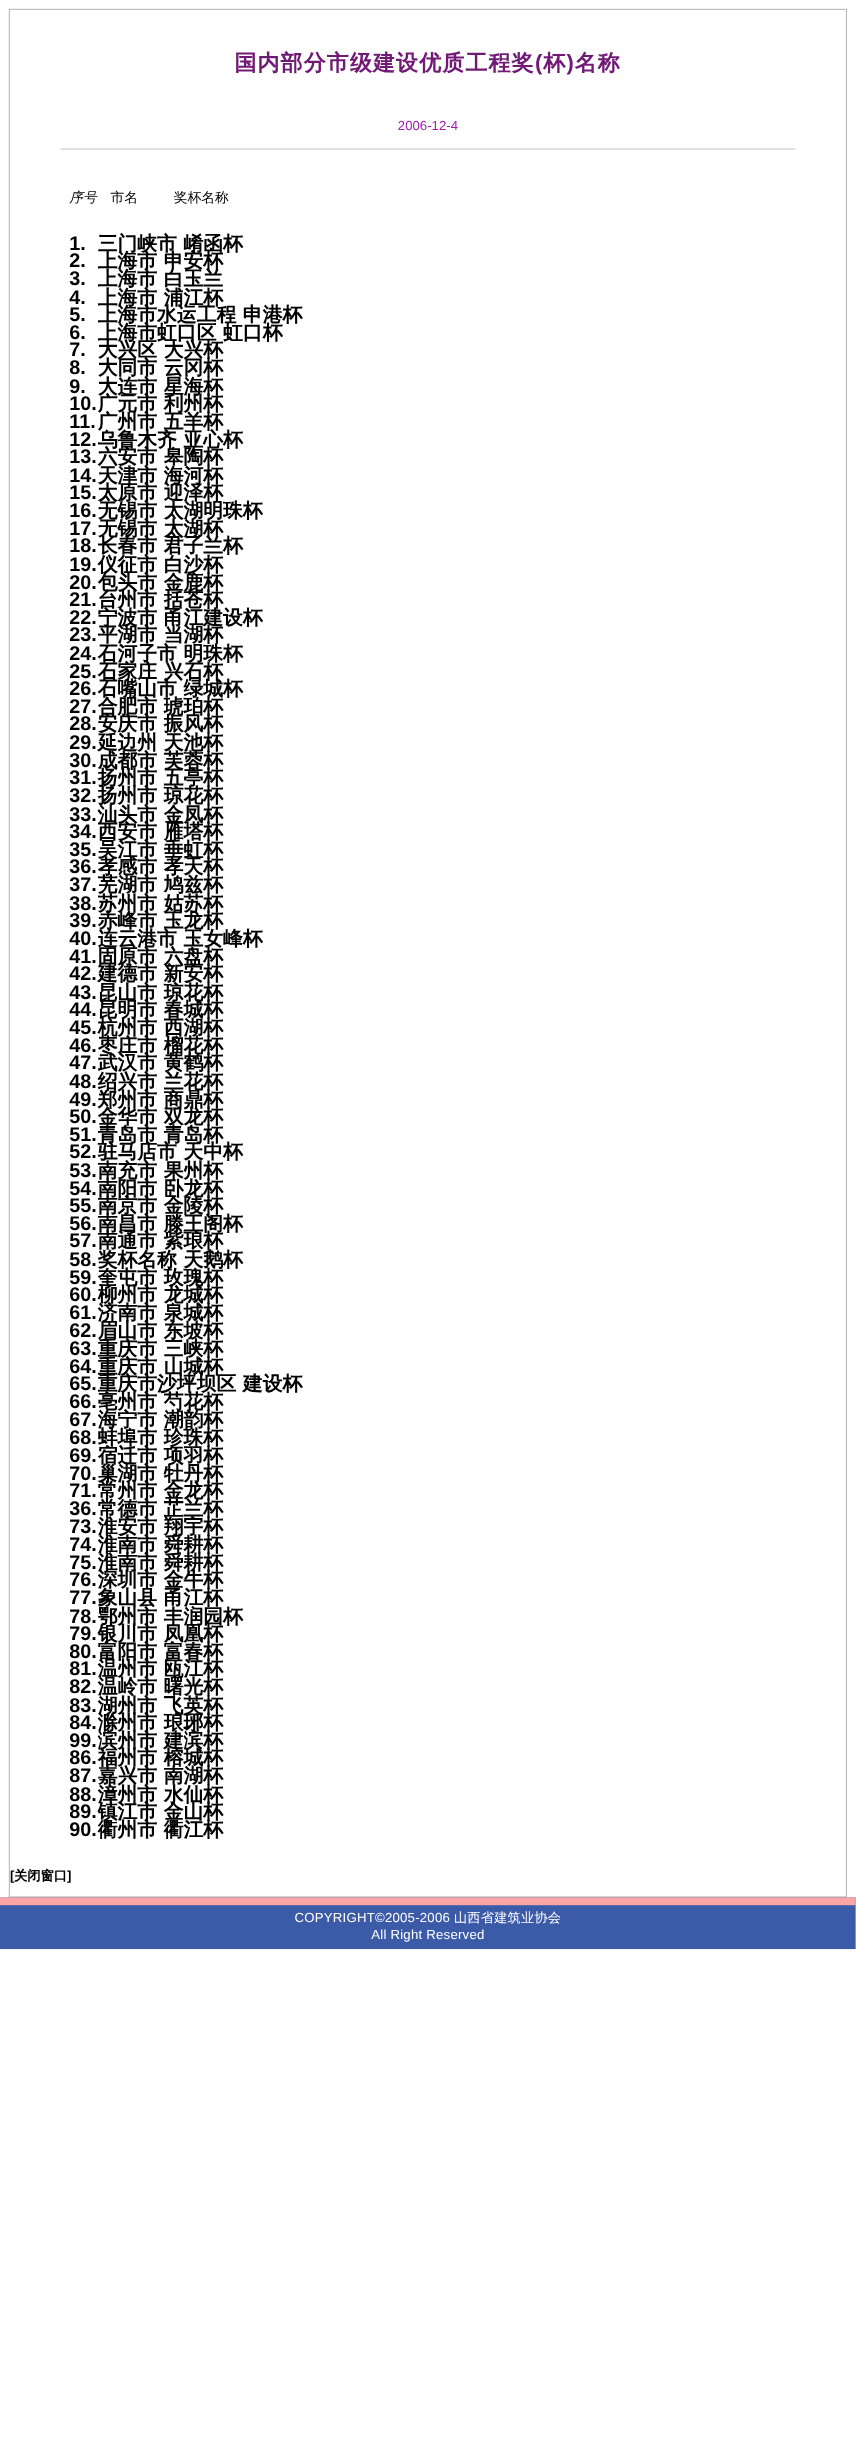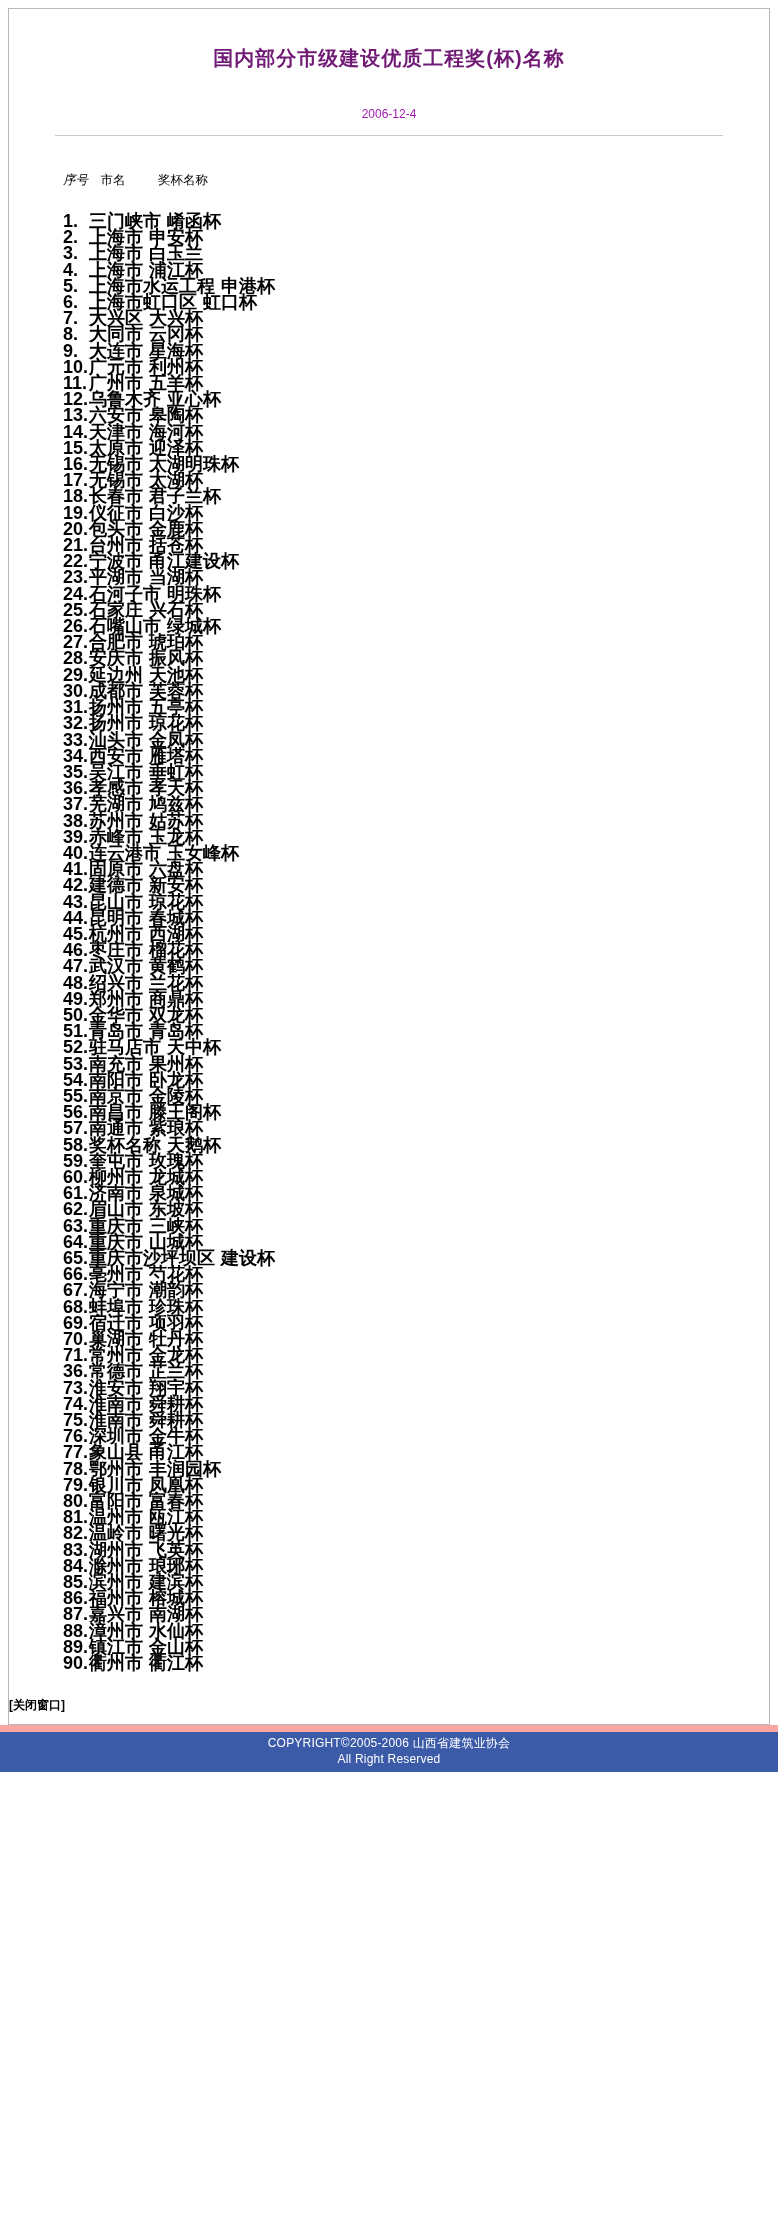--- a/index.html
+++ b/index.html
@@ -186,21 +186,21 @@
         <div class="item"><span class="n">75.</span><span class="c">淮南市</span><span class="a">舜耕杯</span></div>
         <div class="item"><span class="n">76.</span><span class="c">深圳市</span><span class="a">金牛杯</span></div>
         <div class="item"><span class="n">77.</span><span class="c">象山县</span><span class="a">甬江杯</span></div>
         <div class="item"><span class="n">78.</span><span class="c">鄂州市</span><span class="a">丰润园杯</span></div>
         <div class="item"><span class="n">79.</span><span class="c">银川市</span><span class="a">凤凰杯</span></div>
         <div class="item"><span class="n">80.</span><span class="c">富阳市</span><span class="a">富春杯</span></div>
         <div class="item"><span class="n">81.</span><span class="c">温州市</span><span class="a">瓯江杯</span></div>
         <div class="item"><span class="n">82.</span><span class="c">温岭市</span><span class="a">曙光杯</span></div>
         <div class="item"><span class="n">83.</span><span class="c">湖州市</span><span class="a">飞英杯</span></div>
         <div class="item"><span class="n">84.</span><span class="c">滁州市</span><span class="a">琅琊杯</span></div>
-        <div class="item"><span class="n">85.</span><span class="c">滨州市</span><span class="a">建滨杯</span></div>
+        <div class="item"><span class="n">99.</span><span class="c">滨州市</span><span class="a">建滨杯</span></div>
         <div class="item"><span class="n">86.</span><span class="c">福州市</span><span class="a">榕城杯</span></div>
         <div class="item"><span class="n">87.</span><span class="c">嘉兴市</span><span class="a">南湖杯</span></div>
         <div class="item"><span class="n">88.</span><span class="c">漳州市</span><span class="a">水仙杯</span></div>
         <div class="item"><span class="n">89.</span><span class="c">镇江市</span><span class="a">金山杯</span></div>
         <div class="item"><span class="n">90.</span><span class="c">衢州市</span><span class="a">衢江杯</span></div>
       </div>
 
     <div class="closewrap">
       <a href="#">[关闭窗口]</a>
     </div>

